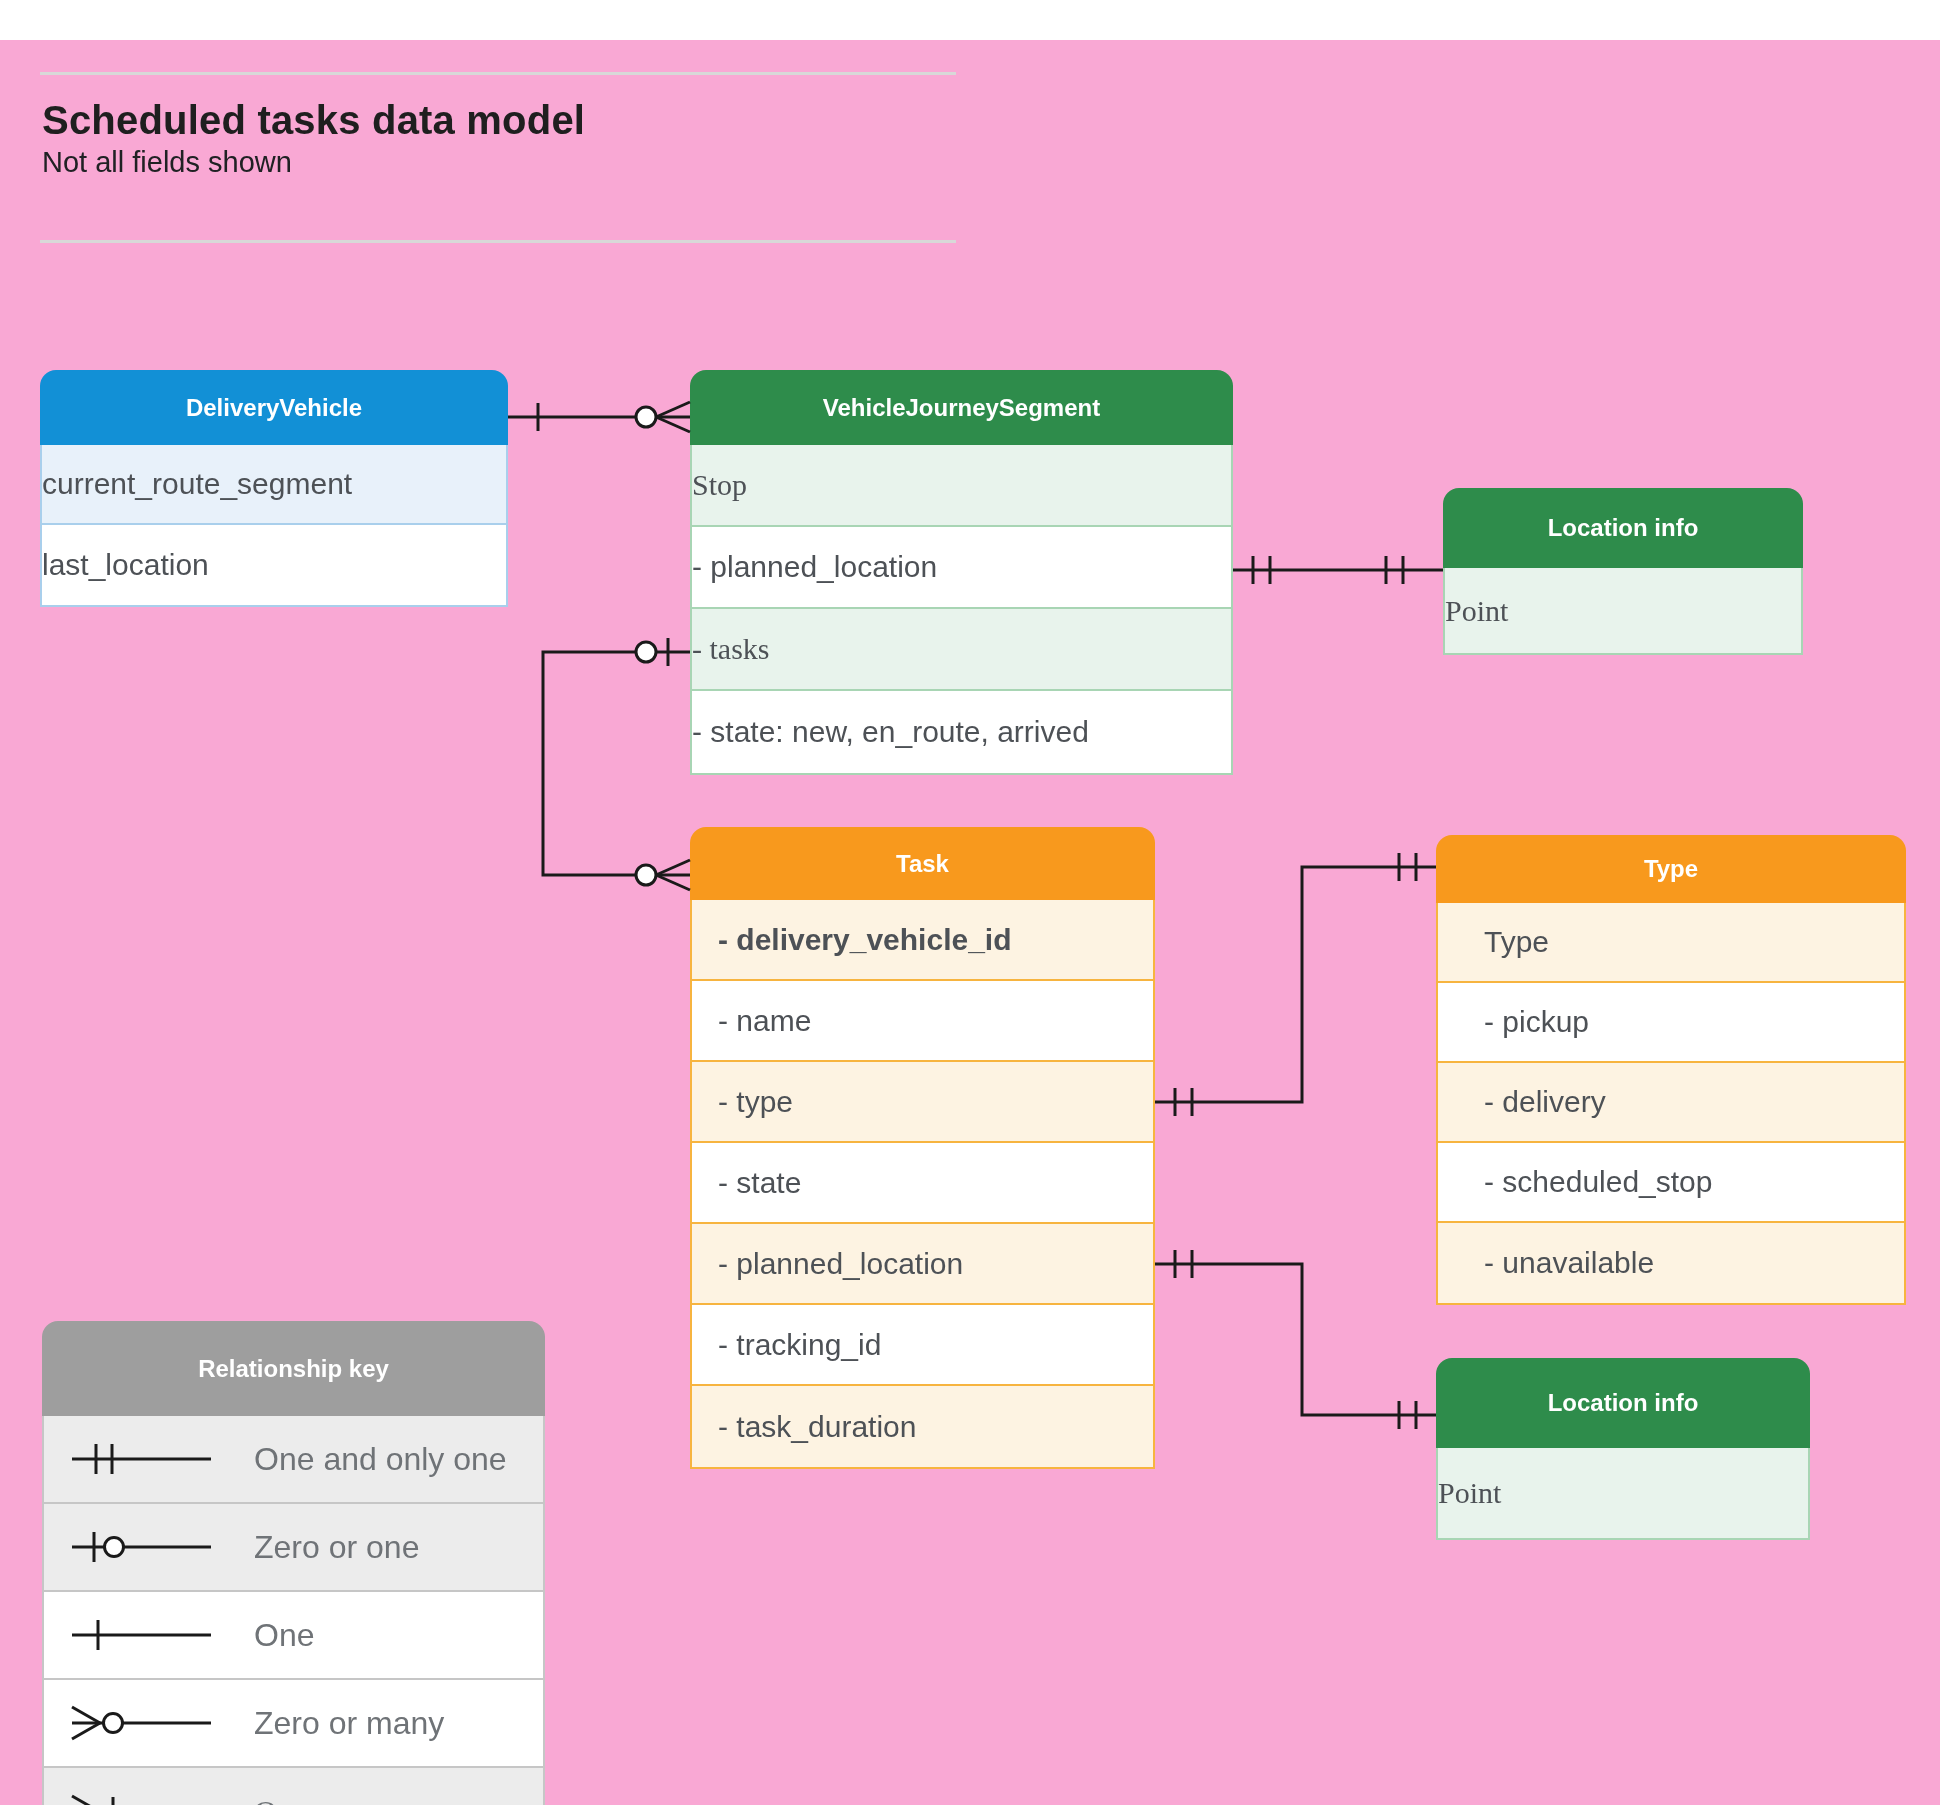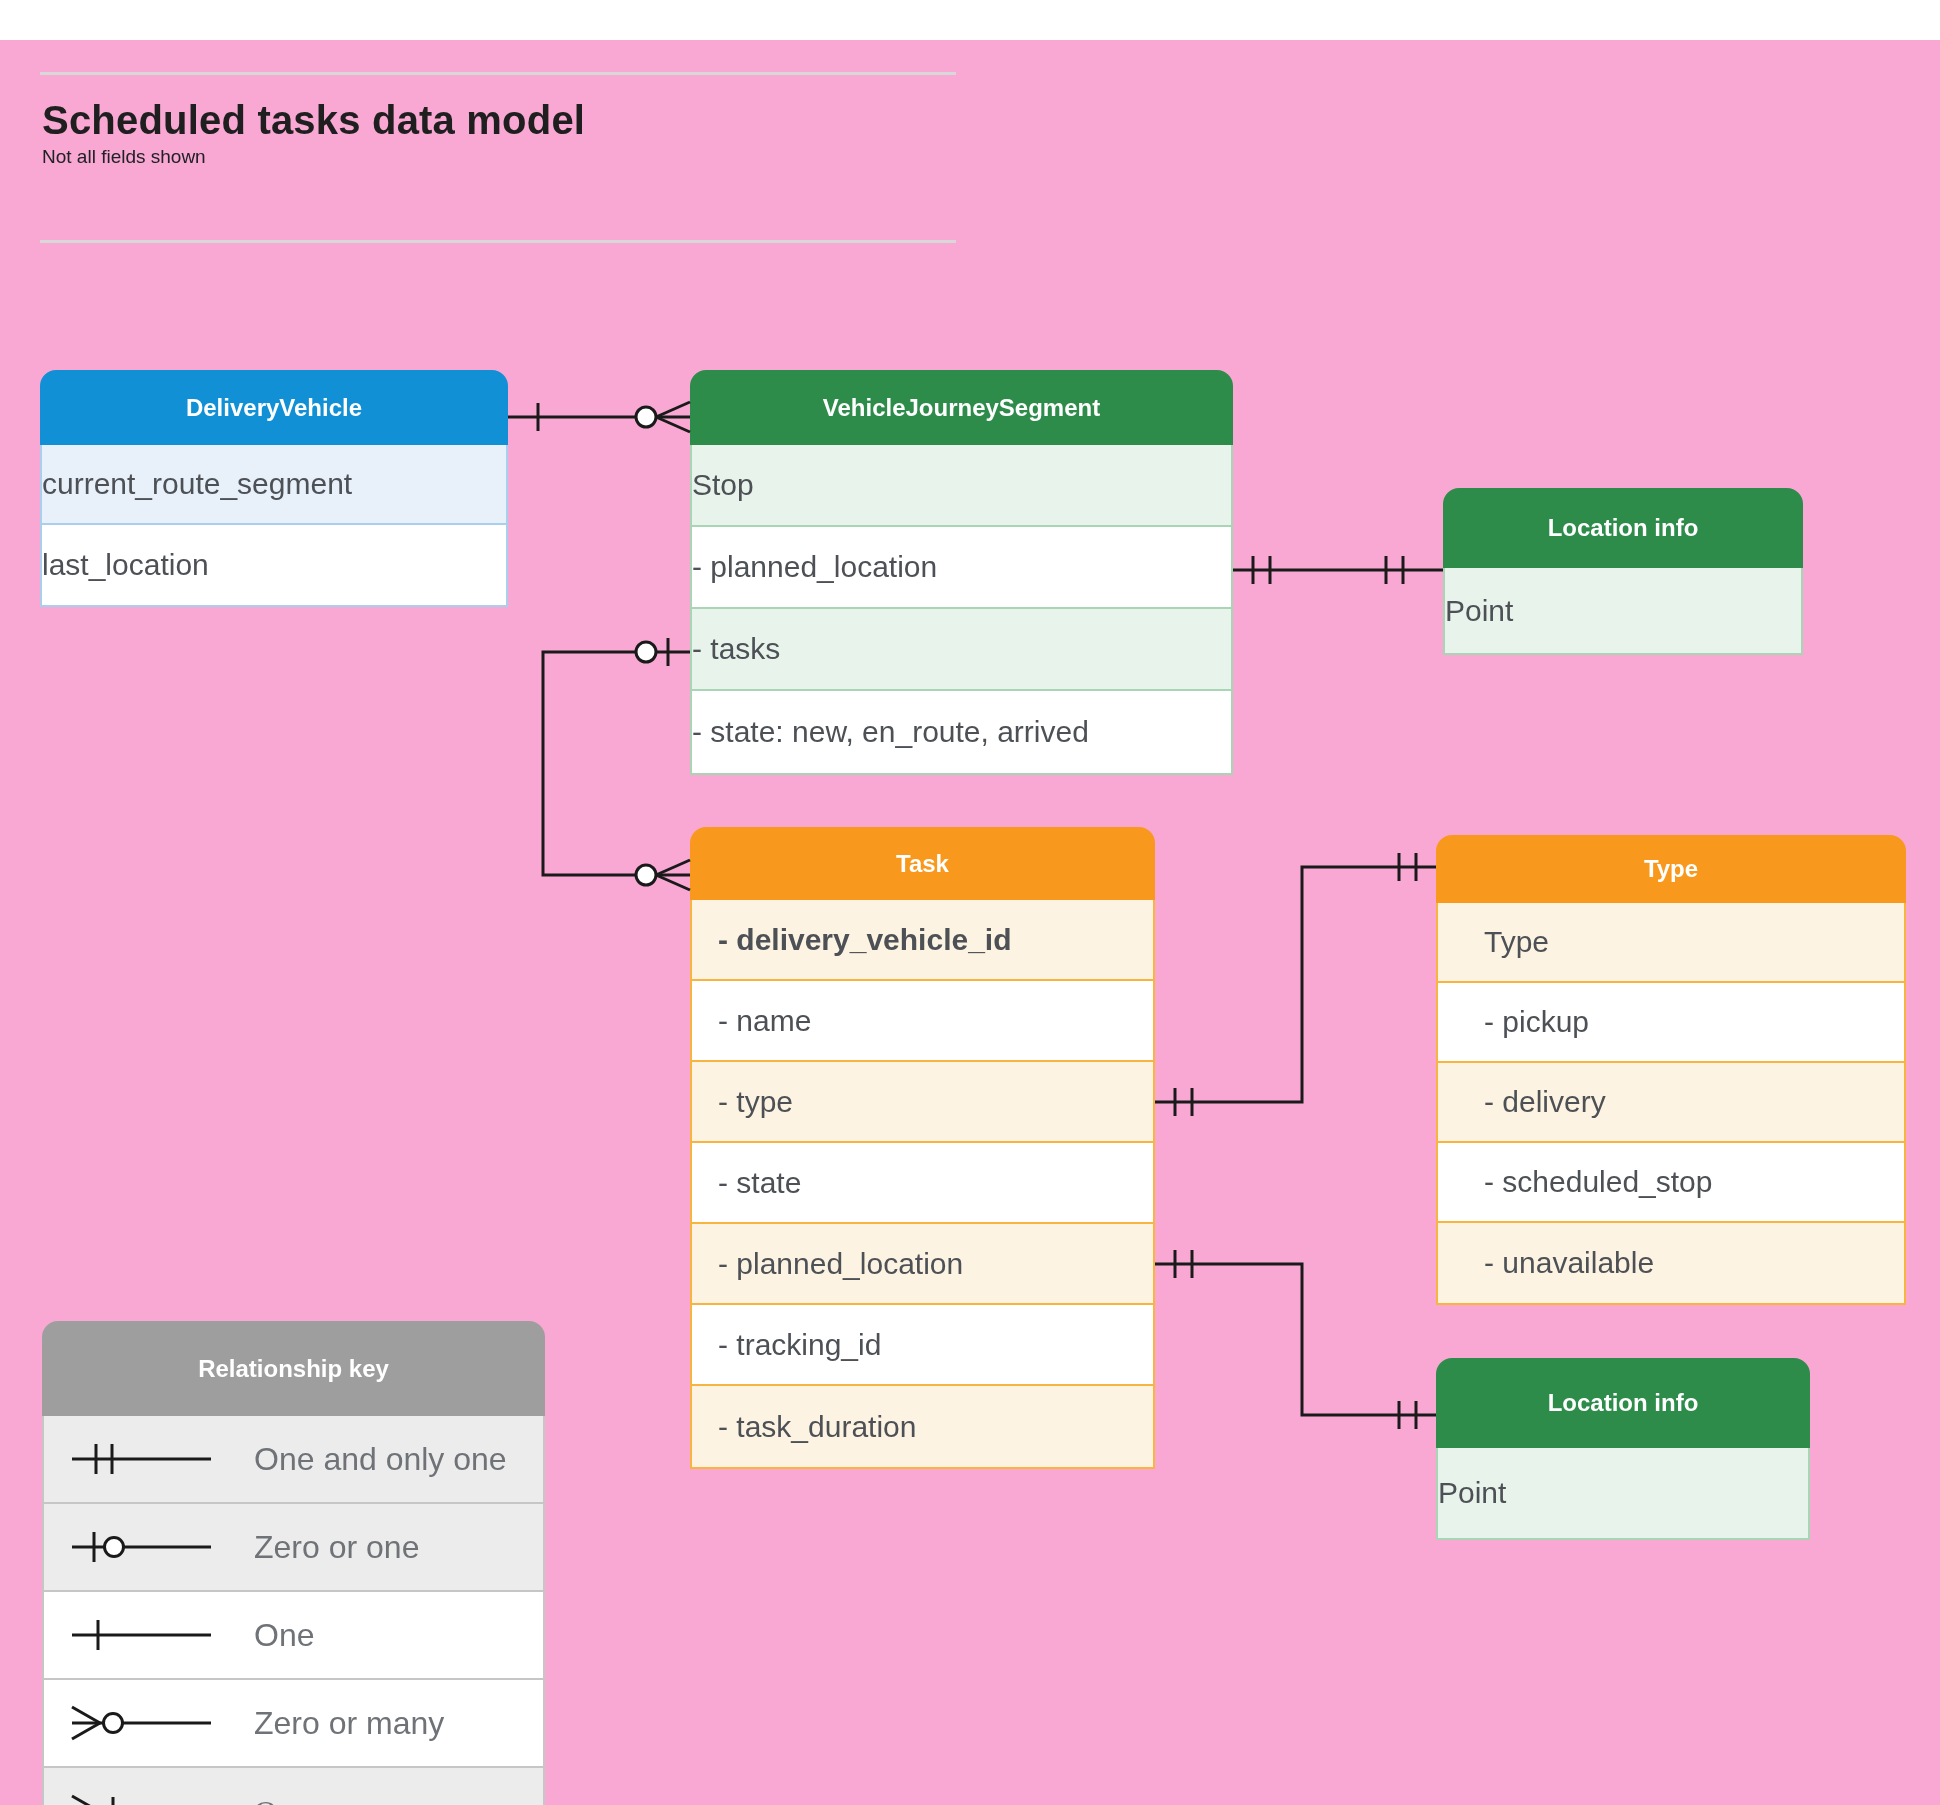--- a/index.html
+++ b/index.html
@@ -3,21 +3,21 @@
 <meta charset="utf-8">
 <style>
   html,body{margin:0;padding:0;background:#fff;}
   #canvas{
     position:relative;width:1940px;height:1805px;background:#f9a8d4;overflow:hidden;
     font-family:"Liberation Sans", sans-serif;
     margin-top:40px;
   }
   .rule{position:absolute;height:3px;background:#D8D8D8;}
   .page-title{position:absolute;font-size:40px;font-weight:bold;color:#1F1F1F;letter-spacing:0.2px;}
-  .page-subtitle{position:absolute;font-size:19px;color:#202124;}
+  .page-subtitle{position:absolute;font-size:29px;color:#202124;}
 
   .entity{position:absolute;z-index:2;}
   .e-header{
     display:flex;align-items:center;justify-content:center;
     color:#fff;font-weight:bold;font-size:24px;
     border-radius:16px 16px 0 0;
   }
   .e-fields{background:#fff;}
   .row{
     display:flex;align-items:center;
@@ -34,21 +34,21 @@
   .theme-orange .e-fields{border:2px solid #F7B43F;border-top:0;}
   .theme-gray  .e-fields{border:2px solid #C6C6C6;border-top:0;}
 
   .theme-blue  .row{border-bottom:2px solid #A9CFEC;}
   .theme-green .row{border-bottom:2px solid #A8D5B4;}
   .theme-orange .row{border-bottom:2px solid #F7B43F;}
   .theme-gray  .row{border-bottom:2px solid #C6C6C6;}
   .row:last-child{border-bottom:0 !important;}
 
   .theme-blue  .row.shaded{background:#E8F1FA;}
-  .theme-green .row.shaded{background:#E8F3EC;}
+  .theme-green .row.shaded{background:#E8F3EC;font-family:Liberation Serif, serif;}
   .theme-orange .row.shaded{background:#FDF3E2;}
   .theme-gray  .row.shaded{background:#ECECEC;}
 
   .entity.pad-task .row{padding-left:26px;}
   .entity.pad-type .row{padding-left:46px;}
 
   .key-row{padding-left:22px;}
   .key-sym{flex:0 0 150px;width:150px;height:56px;}
   .key-label{margin-left:38px;color:#6F7377;font-size:32px;}
 

